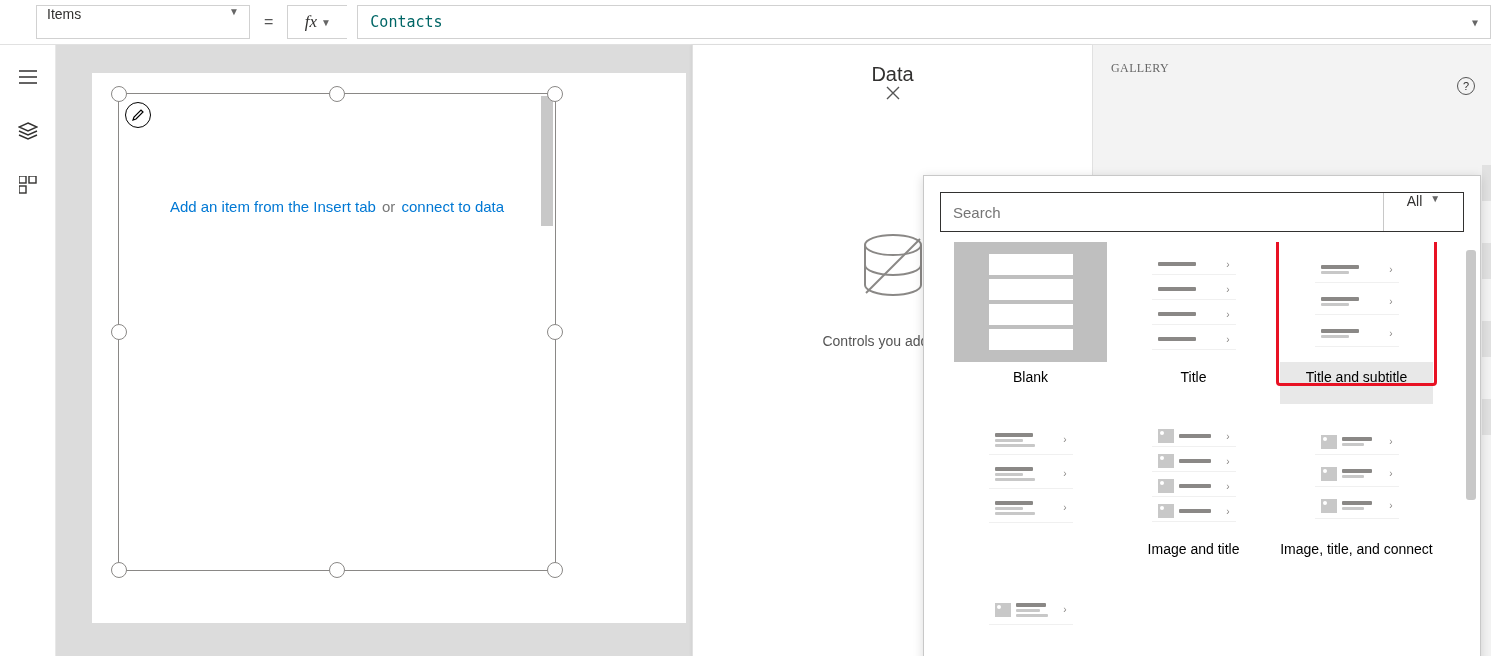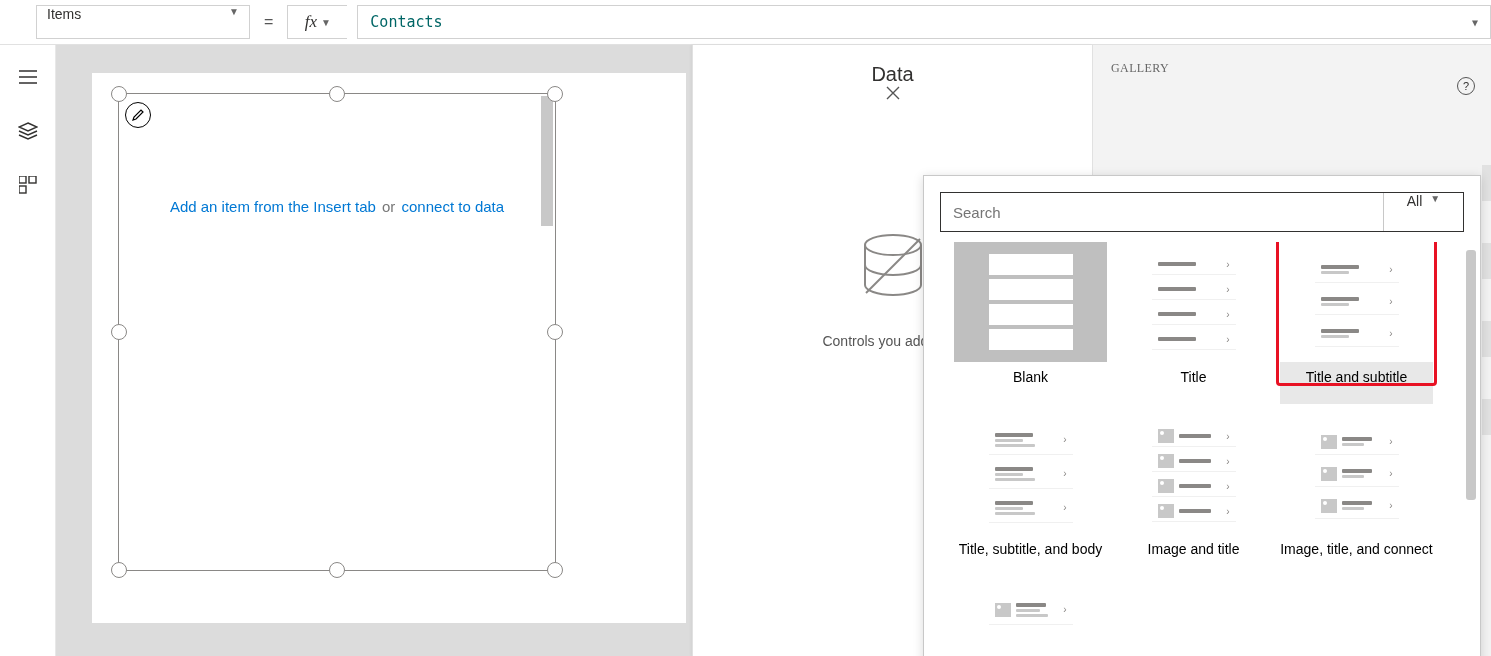--- a/index.html
+++ b/index.html
@@ -264,21 +264,20 @@
               </div>
             <div class="row" style="height:30px;">
                 <div class="row-stack">
                   <div class="bar s"></div>
                   <div class="bar xs"></div>
                   <div class="bar xs" style="width:40px;"></div>
                 </div>
                 <span class="chev-g">›</span>
               </div>
           </div>
-          <div class="tile-label">Title, subtitle, and body</div>
         </div>
 
         <div class="tile">
           <div class="tile-preview">
             <div class="row">
                 <span style="display:flex;align-items:center;gap:5px;">
                   <span class="img-ph"></span>
                   <div class="bar s" style="width:32px;"></div>
                 </span>
                 <span class="chev-g">›</span>

